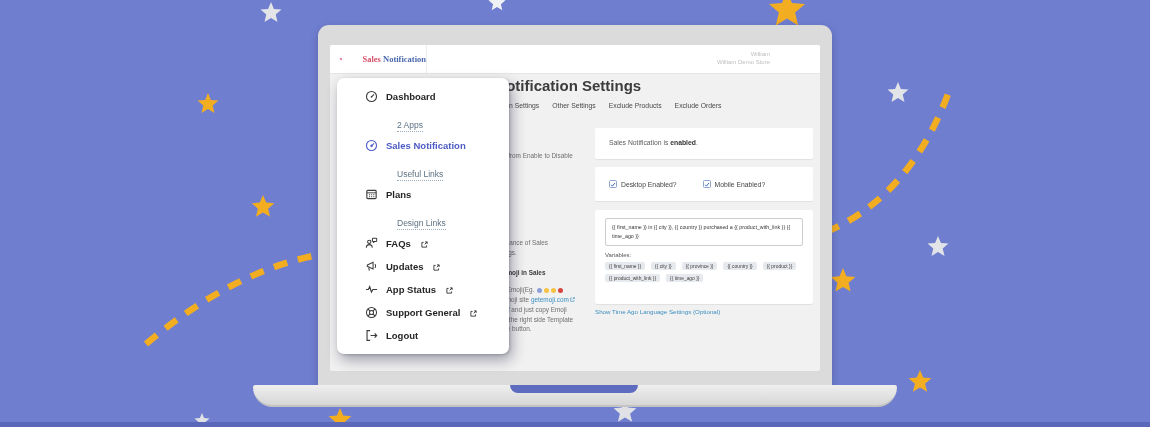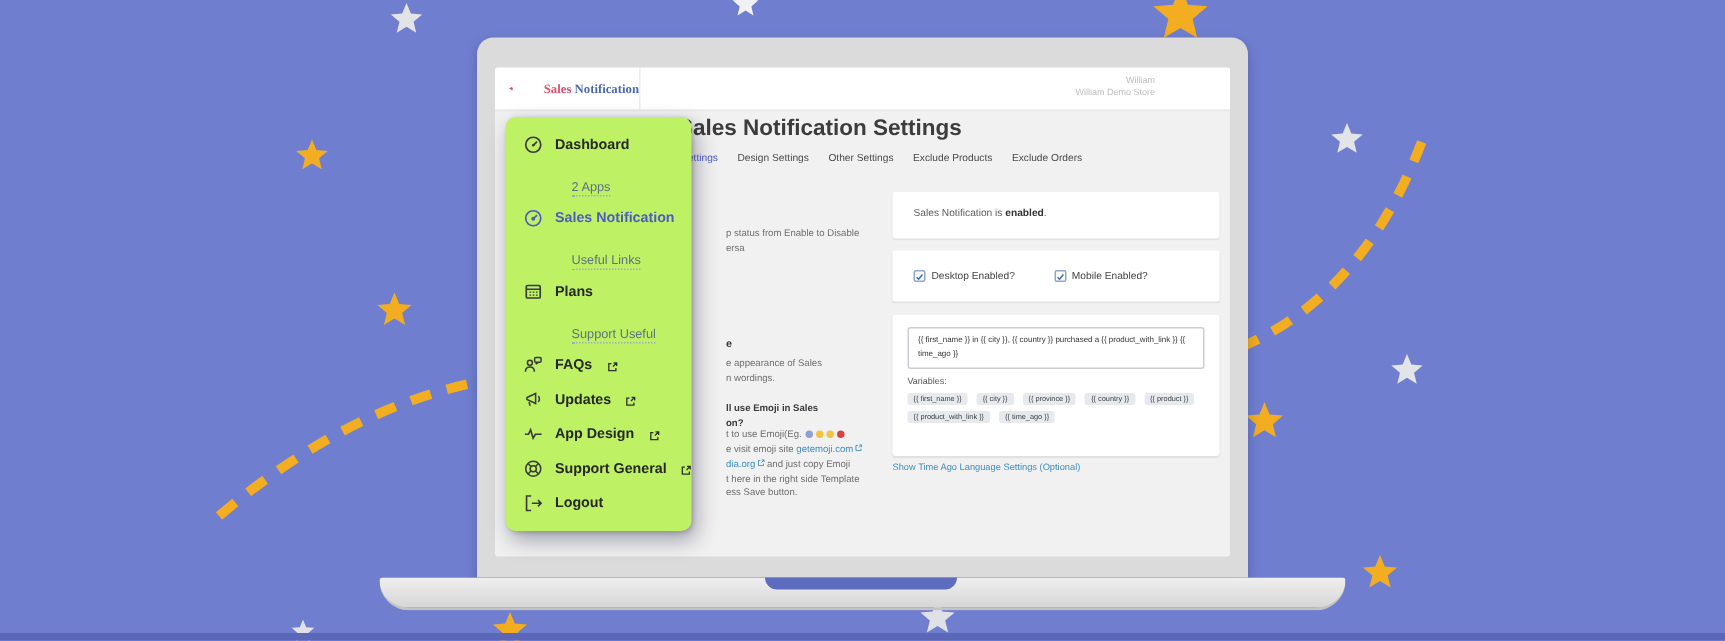--- a/index.html
+++ b/index.html
@@ -60,22 +60,22 @@
   .card-template{left:265px;top:165px;height:94px;padding:8px 10px;}
   .tpl-box{border:1px solid #C9CDD2;border-radius:2px;background:#fff;padding:4px 6px;
     font-size:5.3px;line-height:8.6px;color:#333;min-height:18px;}
   .vars-label{margin-top:6px;font-size:6px;color:#555;}
   .chips{margin-top:4px;display:flex;flex-wrap:wrap;gap:4px 6px;}
   .chip{background:#E6E9ED;border-radius:2px;padding:1.5px 4px;font-size:4.9px;color:#3d3d3d;}
   .timeago-link{position:absolute;left:265px;top:263px;font-size:6.2px;color:#3D8EC1;z-index:5;
     white-space:nowrap;}
 
   
-  .dropdown{position:absolute;left:337px;top:78px;width:124px;z-index:30;background:#bef264;
-    border-radius:7px;padding:7px 0;box-sizing:border-box;
+  .dropdown{position:absolute;left:337px;top:78px;width:172px;z-index:30;background:#ffffff;
+    border-radius:7px;padding:7px 16px;box-sizing:border-box;
     box-shadow:3px 6px 14px rgba(25,28,60,.38), 1px 1px 3px rgba(0,0,0,.18);}
   .mi{display:flex;align-items:center;gap:8px;padding:5px 12px;cursor:default;}
   .mi-ic{width:13px;height:13px;flex:0 0 13px;display:flex;align-items:center;}
   .mi-label{font-size:9.5px;font-weight:600;color:#262626;white-space:nowrap;}
   .mi.active .mi-label{color:#4C5BC5;}
   .mi.active .mi-ic svg *{stroke:#4C5BC5;}
   .mi-badge{background:#F43F7F;color:#fff;font-size:5.8px;font-weight:700;padding:1.5px 5px;
     border-radius:7px;margin-left:2px;transform:translateY(-5px);}
   .mi-ext{margin-left:2px;display:flex;align-items:center;transform:translateY(1px);}
   .msec{padding:6px 12px 2px;margin-left:32px;}
@@ -234,21 +234,21 @@
       <div class="mi">
         <span class="mi-ic">
           <svg width="13" height="13" viewBox="0 0 14 14">
             <rect x="2" y="2.5" width="10" height="9" rx="1" fill="none" stroke="#3A3A3A" stroke-width="1.2"></rect>
             <path d="M2 5.2h10" stroke="#3A3A3A" stroke-width="1"></path>
             <path d="M4.3 7.3h1.2M6.6 7.3h1.2M8.9 7.3h1.2M4.3 9.4h1.2M6.6 9.4h1.2M8.9 9.4h1.2" stroke="#3A3A3A" stroke-width="1"></path>
           </svg>
         </span>
         <span class="mi-label">Plans</span>
       </div>
-      <div class="msec"><span class="msec-t">Support Useful</span></div>
+      <div class="msec"><span class="msec-t">Design Links</span></div>
       <div class="mi">
         <span class="mi-ic">
           <svg width="13" height="13" viewBox="0 0 14 14">
             <circle cx="4.6" cy="5.2" r="1.8" fill="none" stroke="#3A3A3A" stroke-width="1.1"></circle>
             <path d="M1.4 11.6c0-2.2 1.5-3.4 3.2-3.4s3.2 1.2 3.2 3.4" fill="none" stroke="#3A3A3A" stroke-width="1.1"></path>
             <rect x="8" y="1.4" width="4.6" height="3.4" rx=".8" fill="none" stroke="#3A3A3A" stroke-width="1.1"></rect>
             <path d="M9.6 4.8l-.7 1.4 2-1.4" fill="none" stroke="#3A3A3A" stroke-width="1"></path>
           </svg>
         </span>
         <span class="mi-label">FAQs</span>
@@ -274,21 +274,21 @@
             <path d="M4.6 1h2.4v2.4M7 1 4.2 3.8" fill="none" stroke="#2F2F2F" stroke-width="1"></path>
           </svg>
         </span>
       </div>
       <div class="mi">
         <span class="mi-ic">
           <svg width="13" height="13" viewBox="0 0 14 14">
             <path d="M1 7h2.6l1.5-3.2 1.8 6 1.6-2.8H13" fill="none" stroke="#3A3A3A" stroke-width="1.2"></path>
           </svg>
         </span>
-        <span class="mi-label">App Design</span>
+        <span class="mi-label">App Status</span>
         <span class="mi-ext">
           <svg width="7" height="7" viewBox="0 0 8 8">
             <path d="M3 1.6H1v5.4h5.4V5" fill="none" stroke="#2F2F2F" stroke-width="1"></path>
             <path d="M4.6 1h2.4v2.4M7 1 4.2 3.8" fill="none" stroke="#2F2F2F" stroke-width="1"></path>
           </svg>
         </span>
       </div>
       <div class="mi">
         <span class="mi-ic">
           <svg width="13" height="13" viewBox="0 0 14 14">

